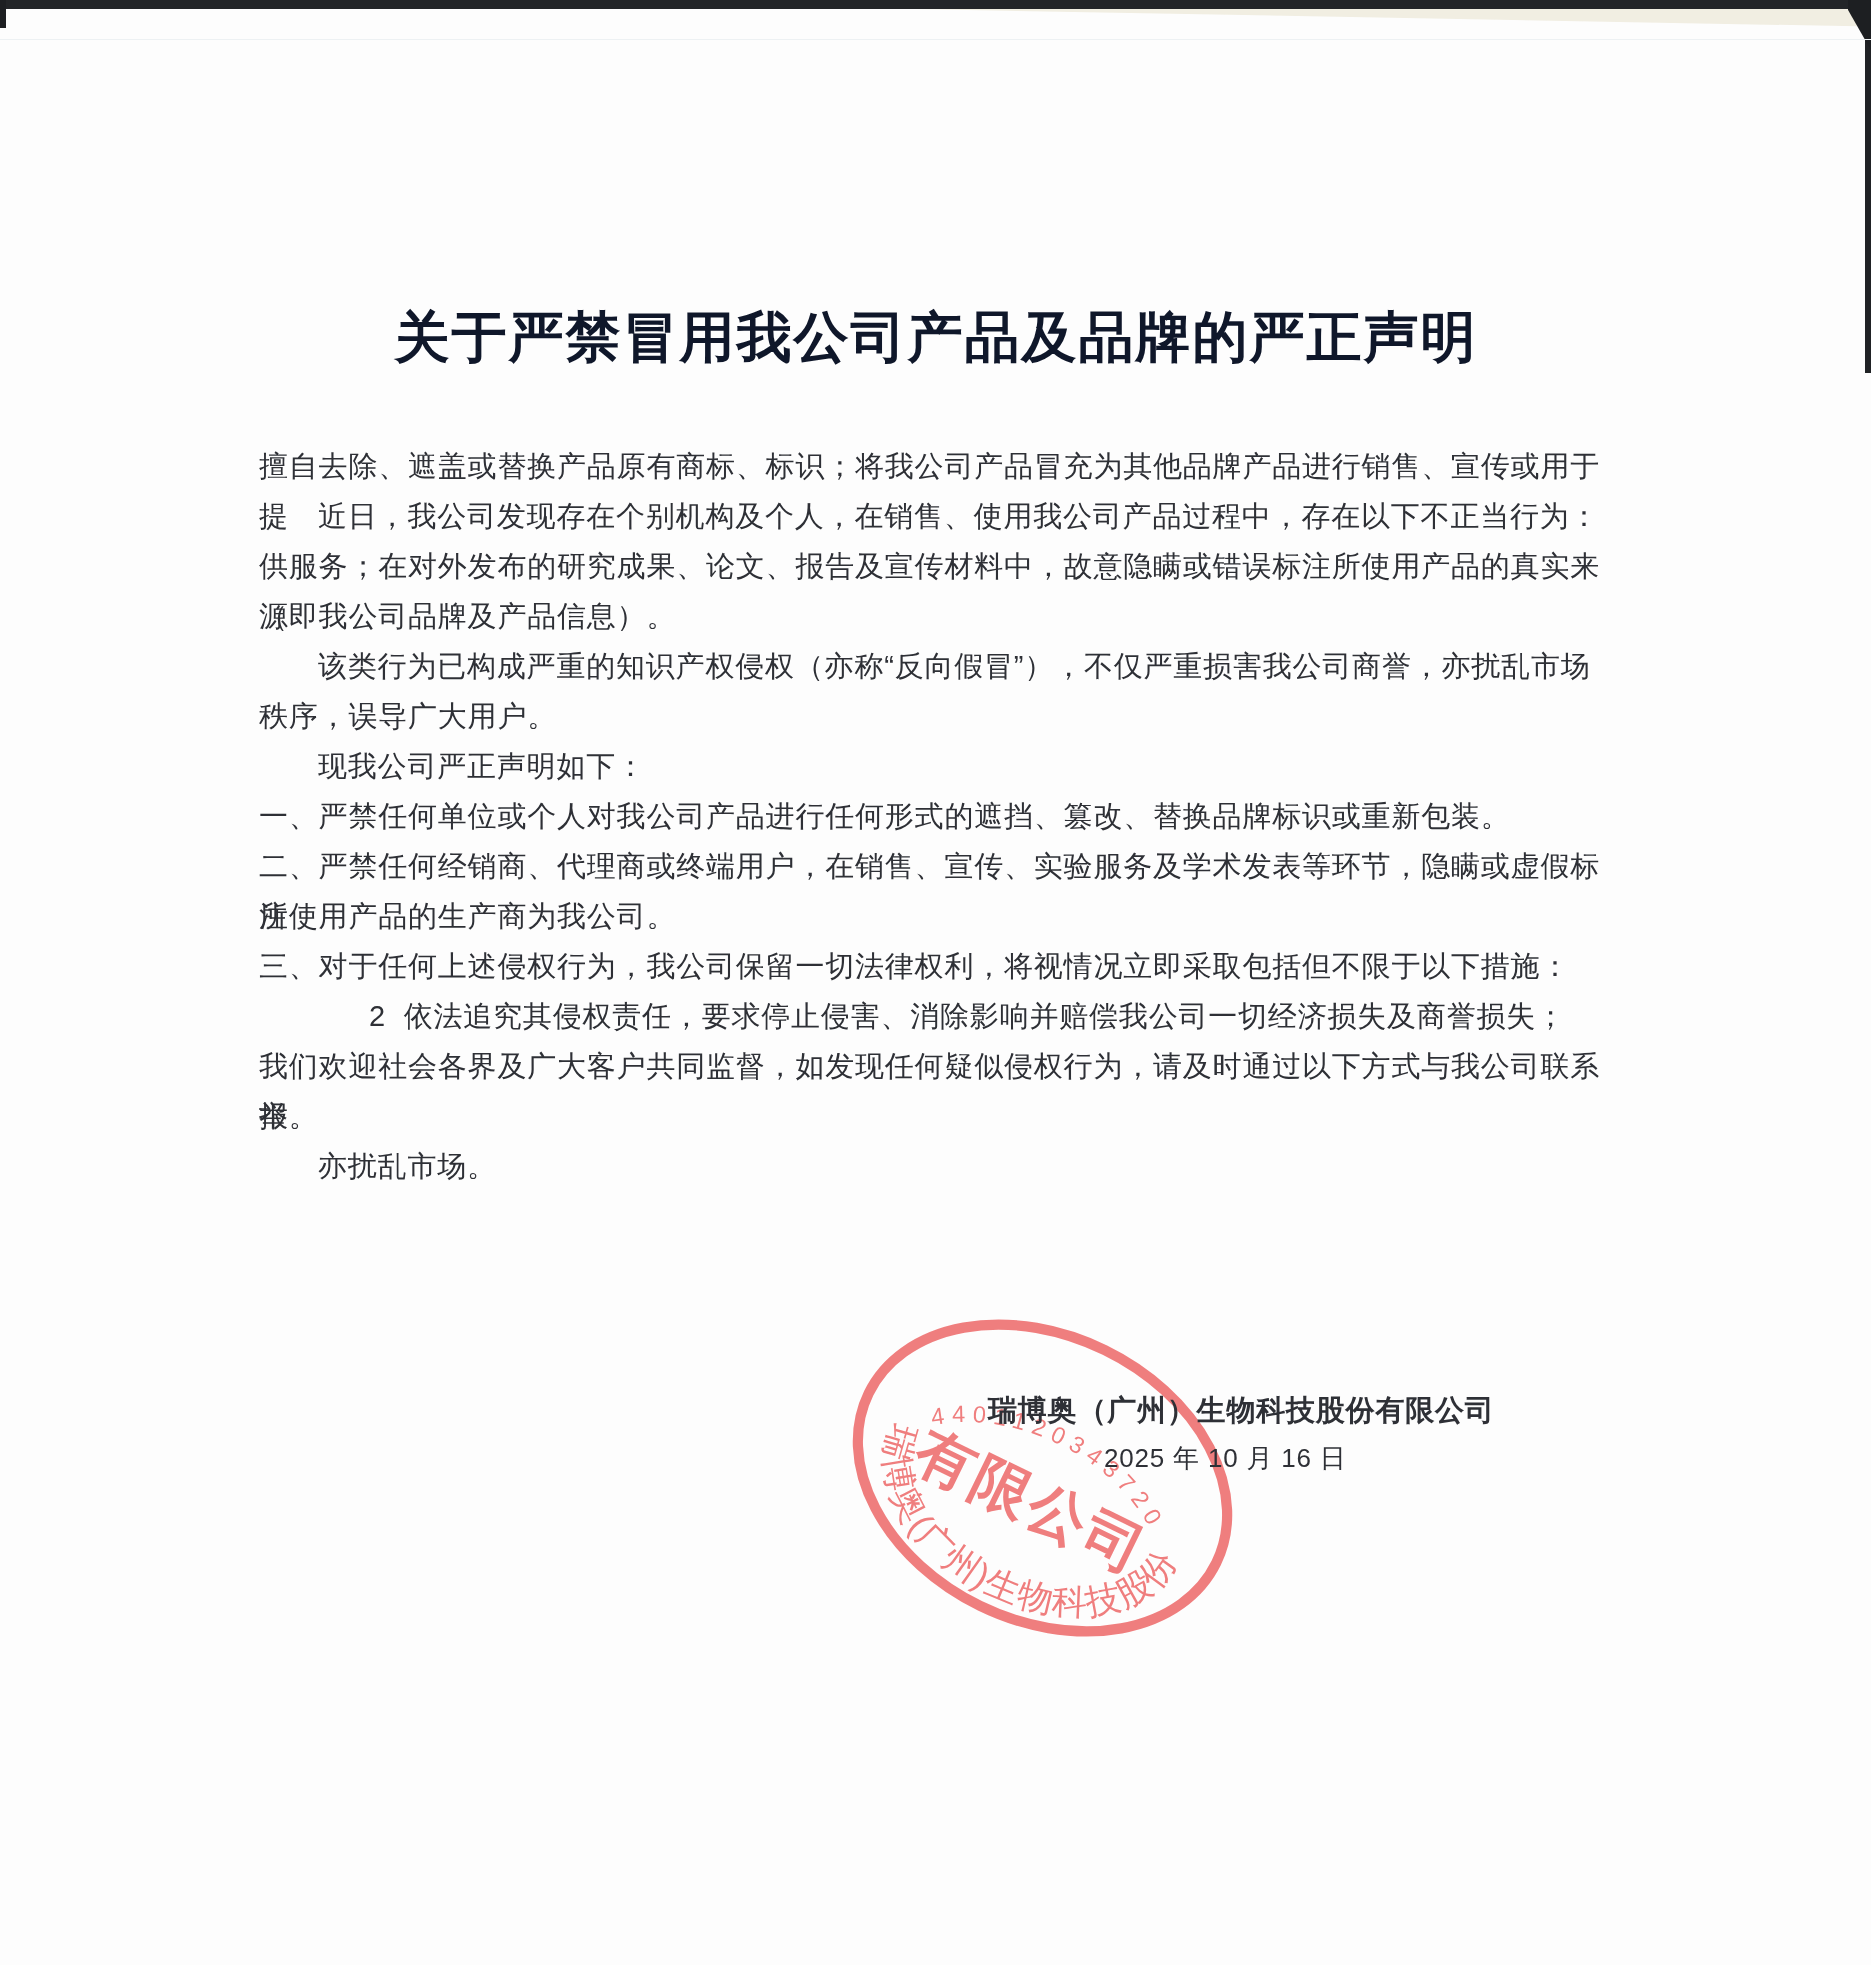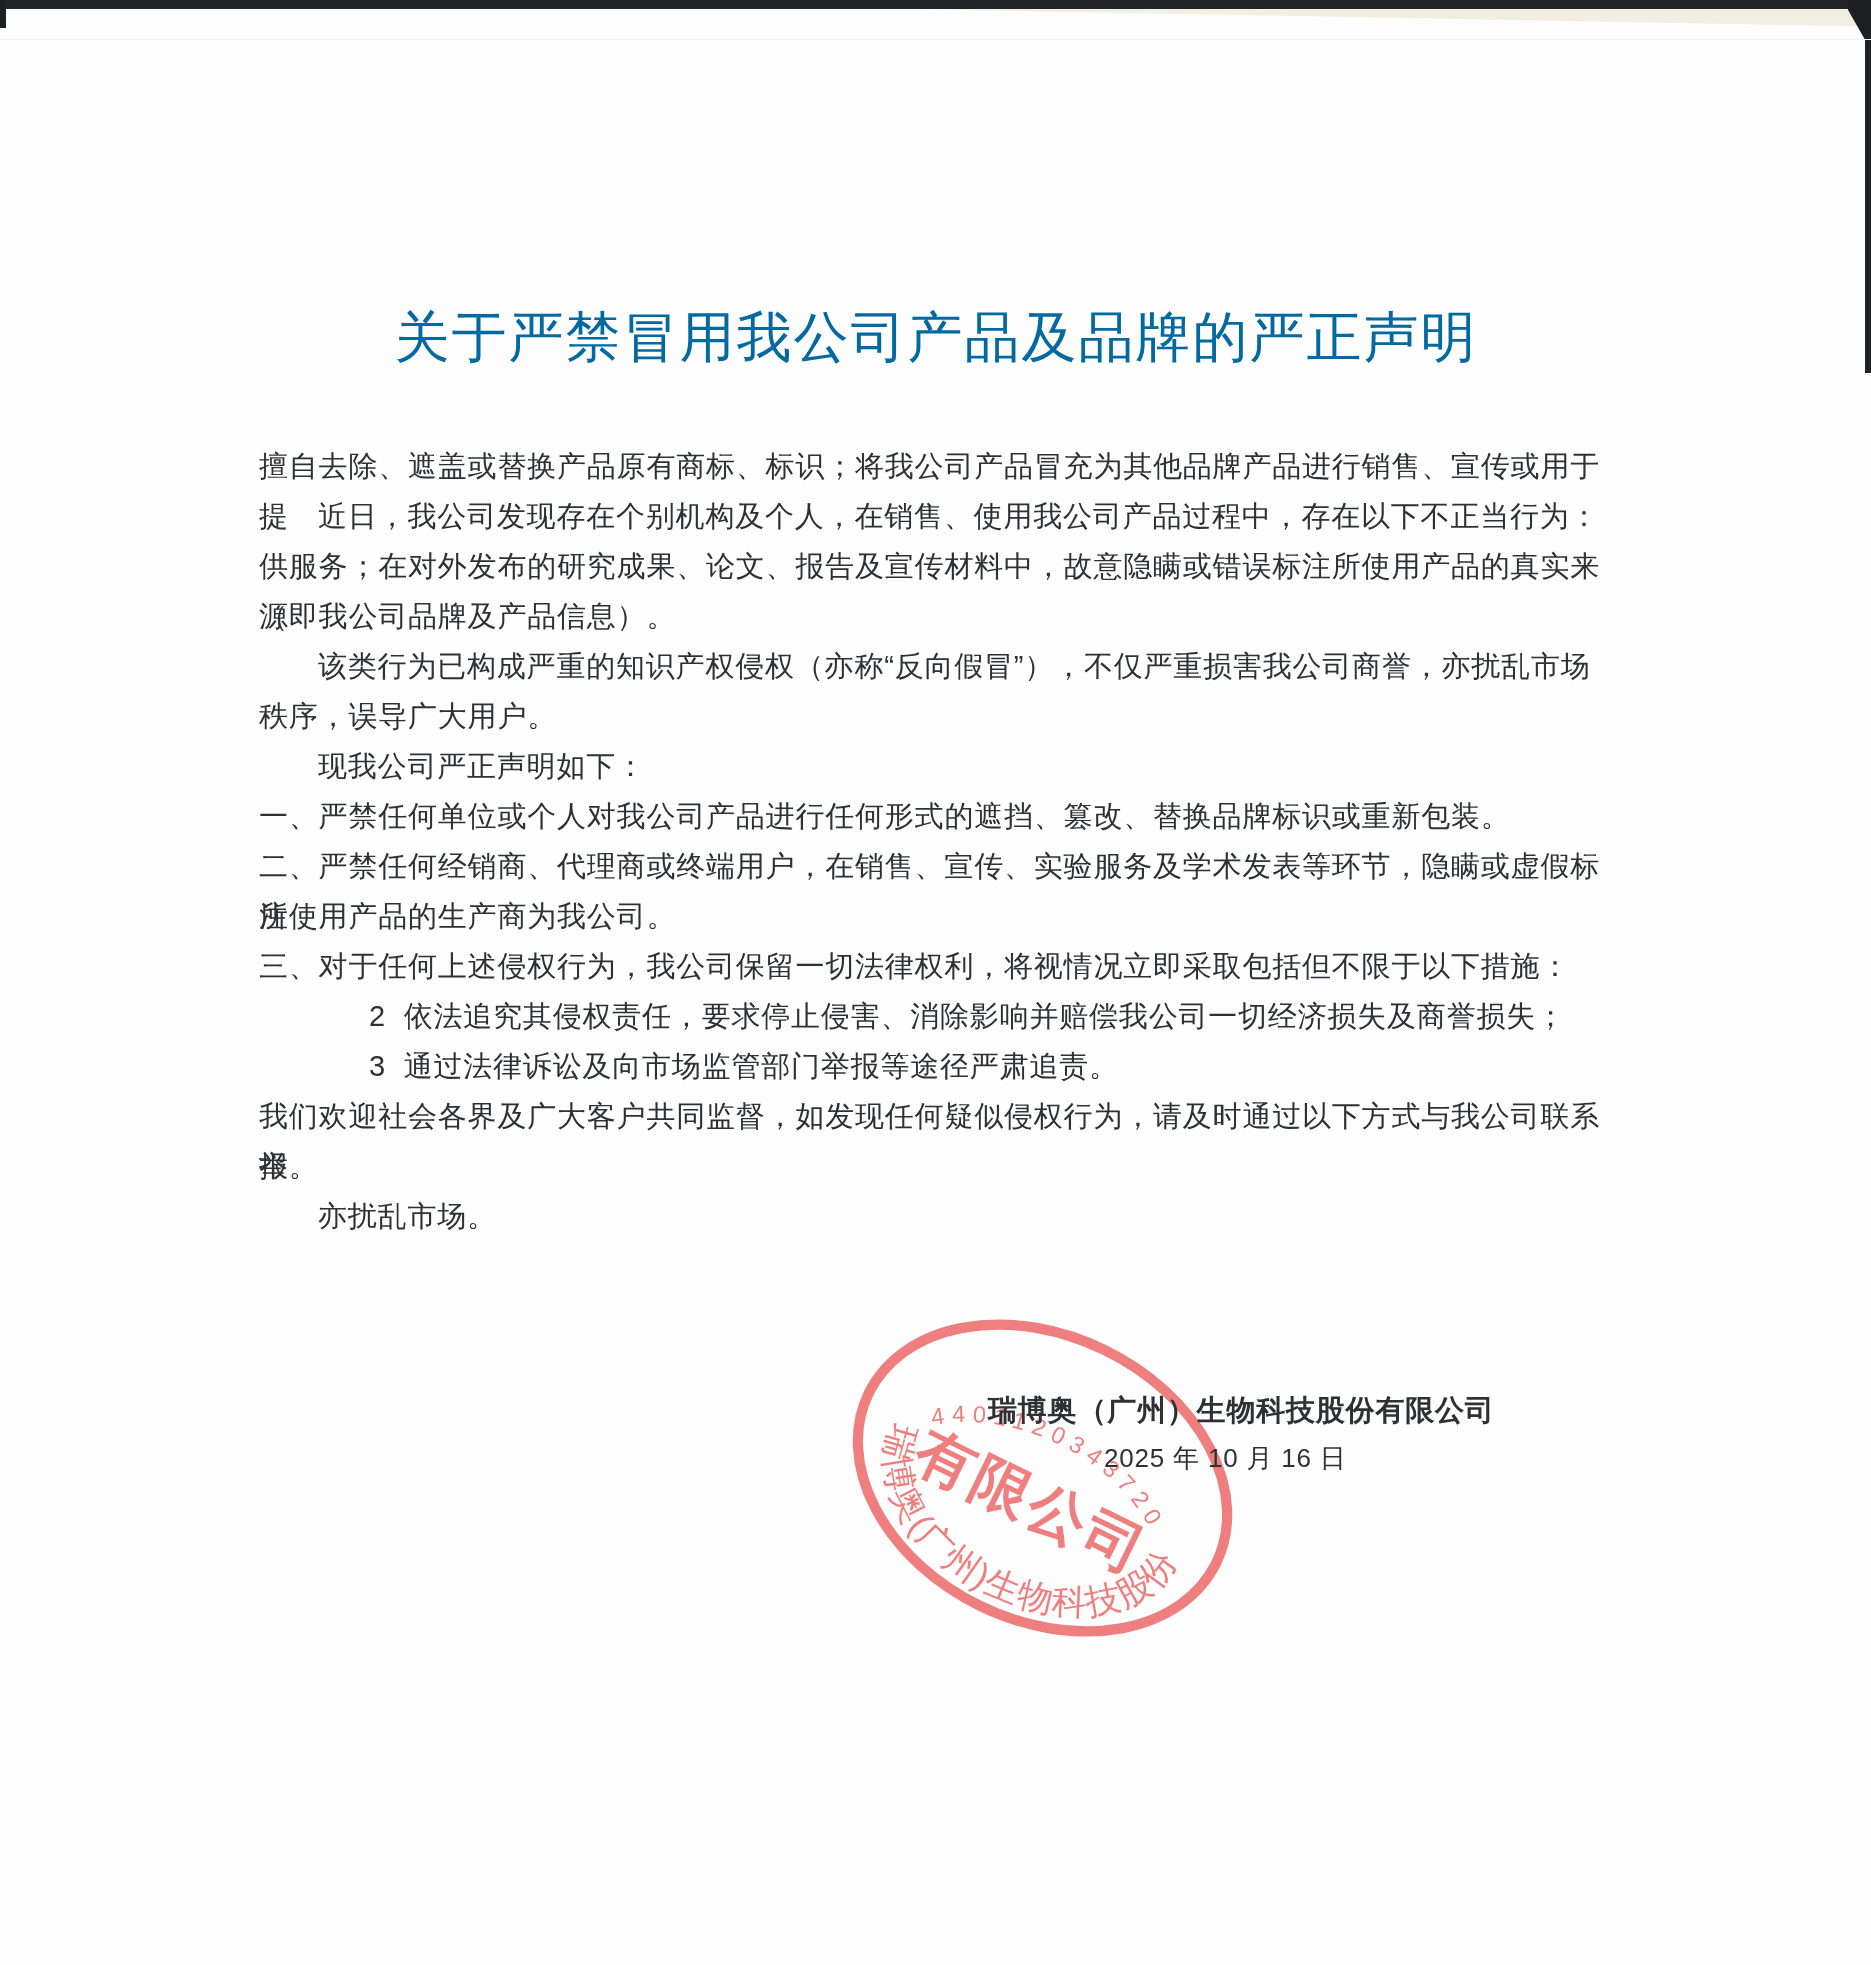--- a/index.html
+++ b/index.html
@@ -12,21 +12,21 @@
   .scan-left-corner{position:absolute;left:0;top:0;width:5.5px;height:28px;background:#1d1f22;}
   .scan-cream-wedge{position:absolute;right:0;top:8.6px;width:983px;height:18px;background:#f1eee2;
     clip-path:polygon(0 0,100% 0,100% 100%,0 0);}
   .scan-right-edge{position:absolute;right:0;top:0;width:6.7px;height:373px;background:#202225;}
   .scan-right-corner{position:absolute;right:0;top:0;width:24.4px;height:52px;background:#1d1f22;
     clip-path:polygon(0 0,100% 0,100% 100%,0 18%);}
   .scan-crease{position:absolute;left:0;top:39px;width:100%;height:1.2px;background:#edf1f3;}
   
   .doc-title{
     position:absolute;left:0;top:305px;width:100%;height:65px;line-height:65px;
-    text-align:center;font-size:55px;font-weight:normal;color:#0369a1;letter-spacing:2px;
+    text-align:center;font-size:55px;font-weight:bold;color:#0f172a;letter-spacing:2px;
   }
   
   .doc-body{position:absolute;left:259px;top:441px;width:1354px;color:#2e3036;}
   .line{
     font-size:29px;line-height:50px;height:50px;letter-spacing:0.8px;
     white-space:pre-wrap;overflow:visible;
   }
   .line.ind{text-indent:59px;}
   .line.sub{padding-left:110px;}
   
@@ -56,21 +56,20 @@
       <div class="line">供服务；在对外发布的研究成果、论文、报告及宣传材料中，故意隐瞒或错误标注所使用产品的真实来源</div>
       <div class="line">（即我公司品牌及产品信息）。</div>
       <div class="line ind">该类行为已构成严重的知识产权侵权（亦称“反向假冒”），不仅严重损害我公司商誉，亦扰乱市场</div>
       <div class="line">秩序，误导广大用户。</div>
       <div class="line ind">现我公司严正声明如下：</div>
       <div class="line">一、严禁任何单位或个人对我公司产品进行任何形式的遮挡、篡改、替换品牌标识或重新包装。</div>
       <div class="line">二、严禁任何经销商、代理商或终端用户，在销售、宣传、实验服务及学术发表等环节，隐瞒或虚假标注</div>
       <div class="line">所使用产品的生产商为我公司。</div>
       <div class="line">三、对于任何上述侵权行为，我公司保留一切法律权利，将视情况立即采取包括但不限于以下措施：</div>
       <div class="line sub">2  依法追究其侵权责任，要求停止侵害、消除影响并赔偿我公司一切经济损失及商誉损失；</div>
-      <div class="line sub">3  通过法律诉讼及向市场监管部门举报等途径严肃追责。</div>
       <div class="line">我们欢迎社会各界及广大客户共同监督，如发现任何疑似侵权行为，请及时通过以下方式与我公司联系举</div>
       <div class="line">报。</div>
       <div class="line ind">亦扰乱市场。</div>
     </div>
 
   <div class="sig-company">瑞博奥（广州）生物科技股份有限公司</div>
   <div class="sig-date">2025 年 10 月 16 日</div>
 
   <svg class="seal" viewBox="0 0 1060 860" xmlns="http://www.w3.org/2000/svg">
     <defs>

